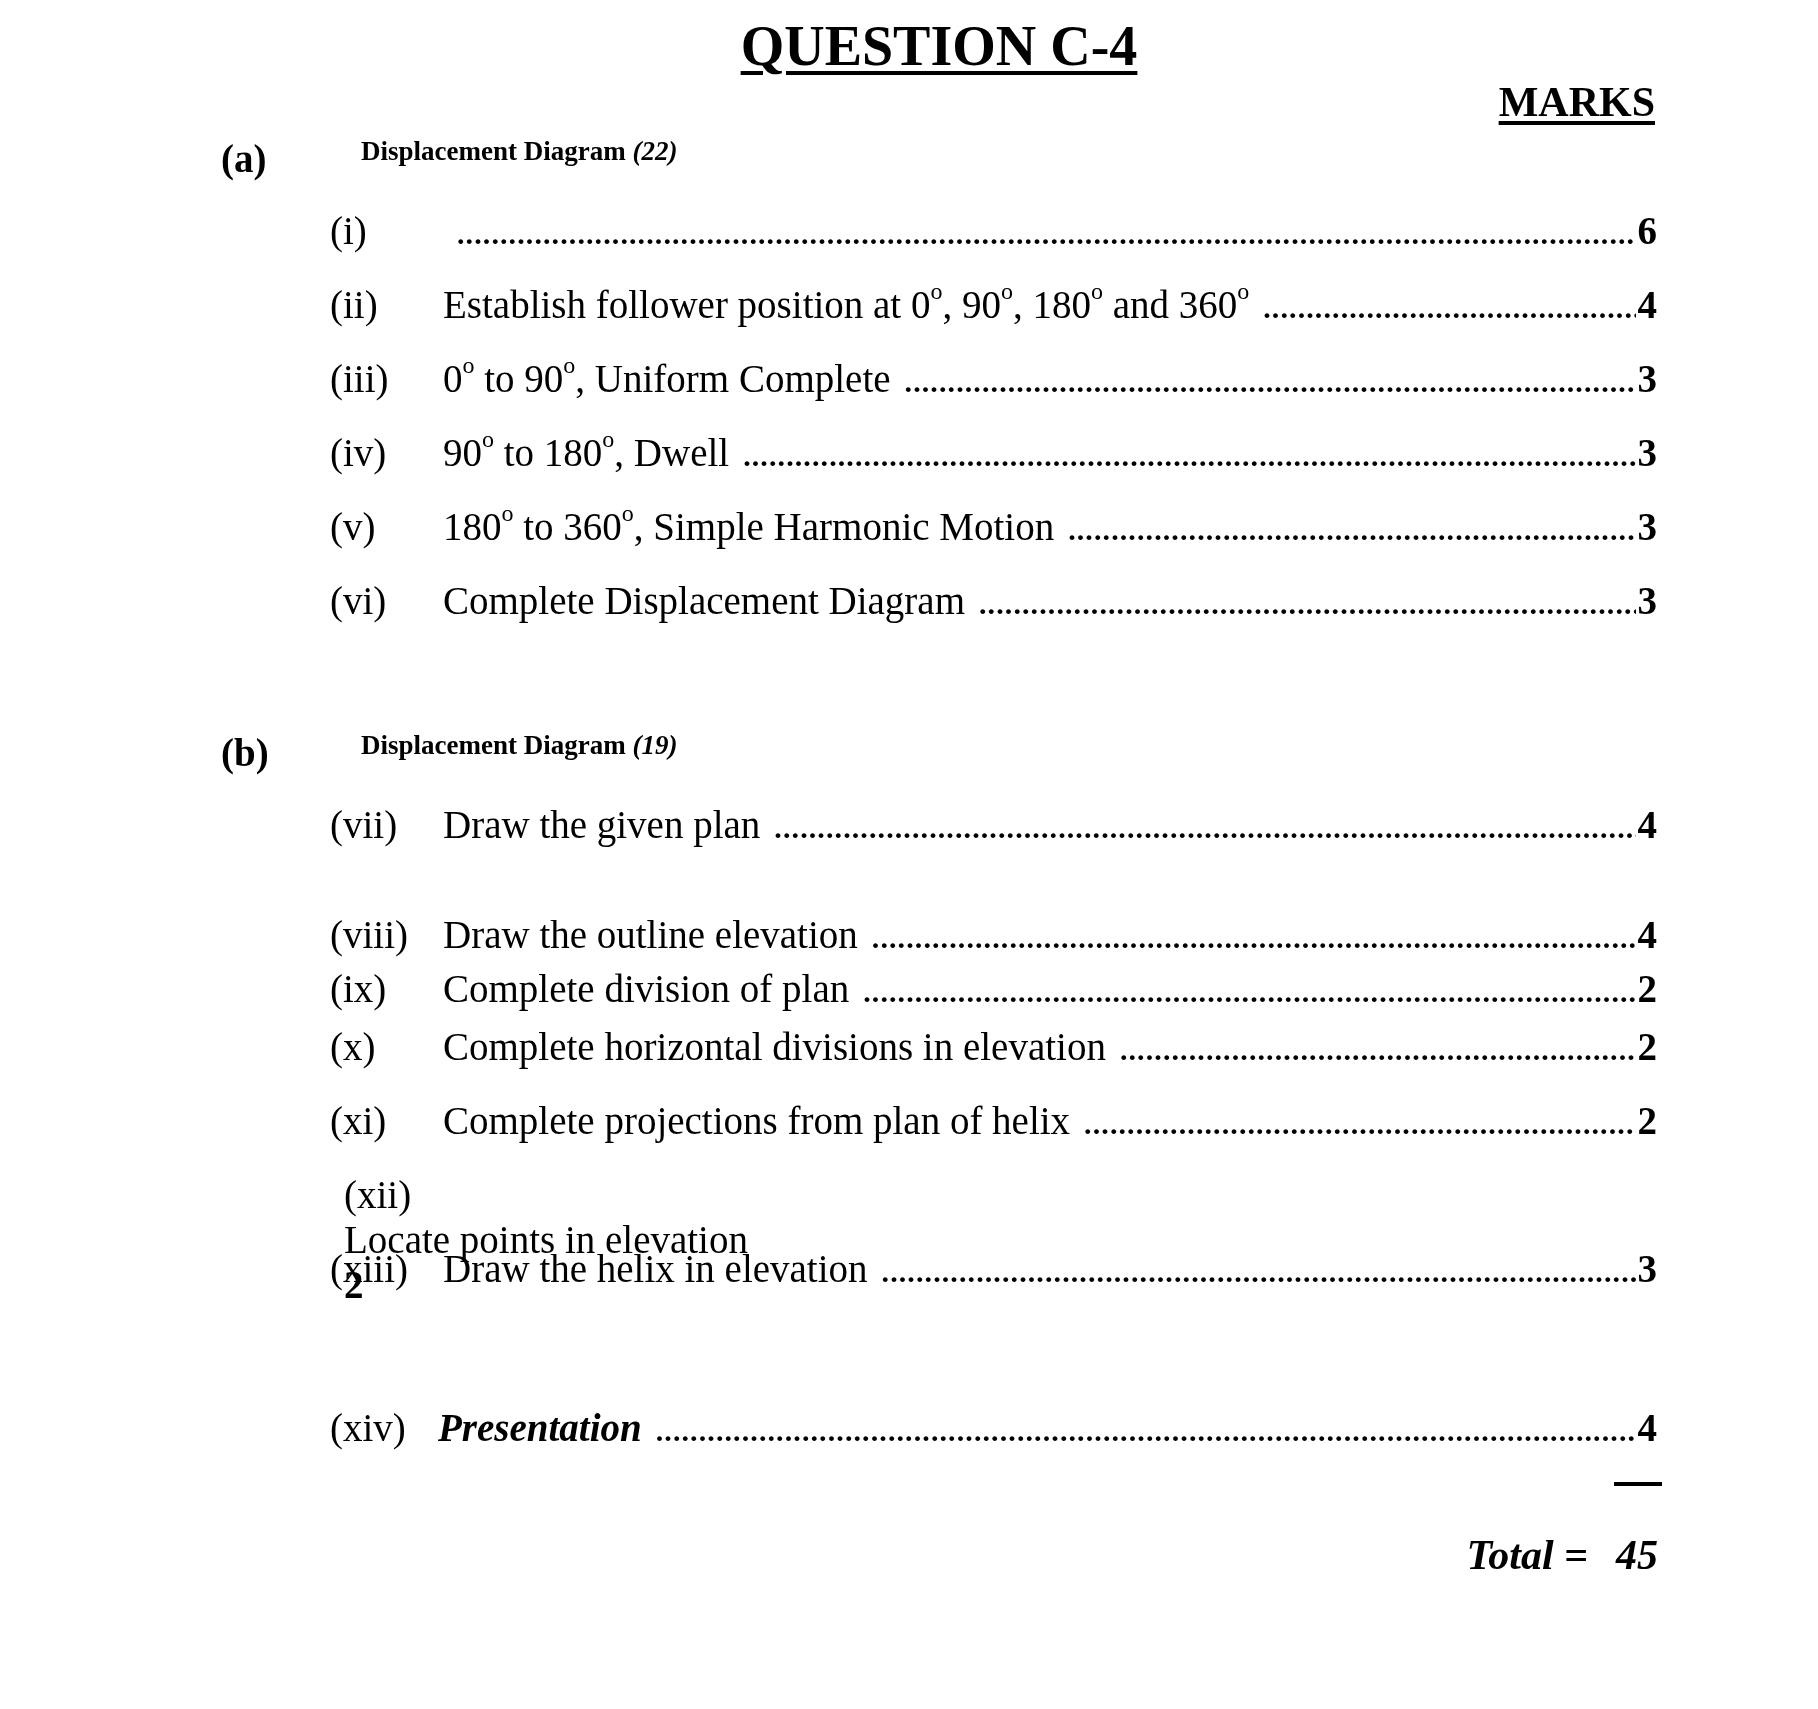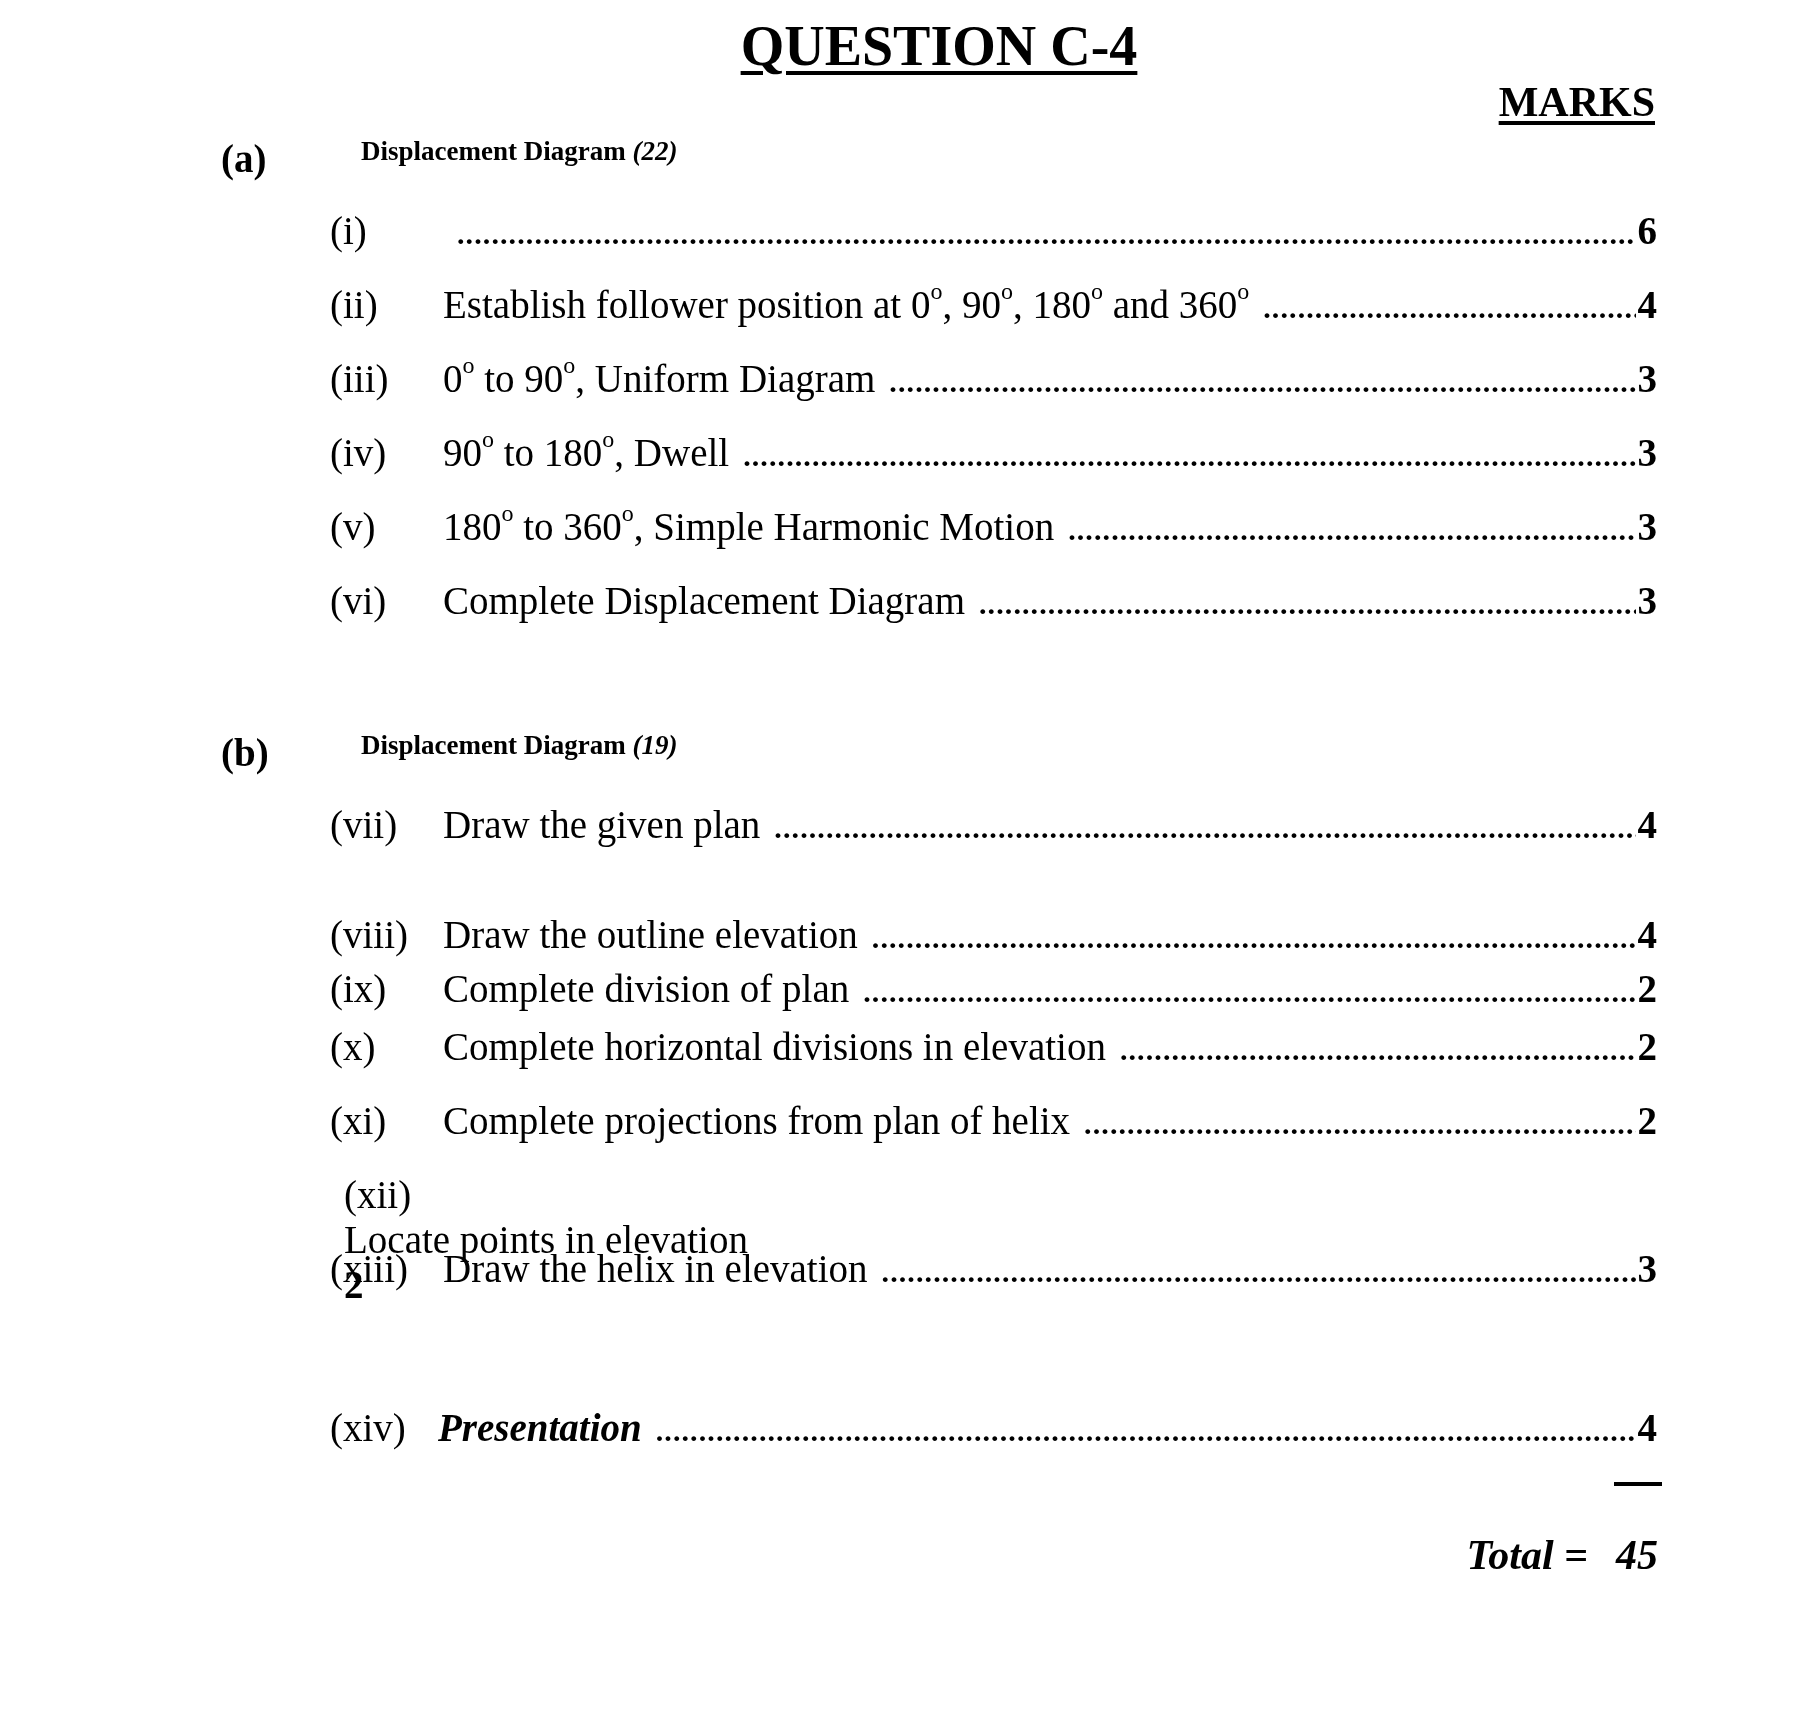--- a/index.html
+++ b/index.html
@@ -41,21 +41,21 @@
       <span class="mark">6</span>
     </div>
     <div class="abs row" style="top: 282px;">
       <span class="roman">(ii)</span>
       <span class="txt"><span>Establish follower position at 0</span><sup>o</sup><span>, 90</span><sup>o</sup><span>, 180</span><sup>o</sup><span> and 360</span><sup>o</sup></span>
       <span class="leader"></span>
       <span class="mark">4</span>
     </div>
     <div class="abs row" style="top: 356px;">
       <span class="roman">(iii)</span>
-      <span class="txt"><span>0</span><sup>o</sup><span> to 90</span><sup>o</sup><span>,  Uniform Diagram</span></span>
+      <span class="txt"><span>0</span><sup>o</sup><span> to 90</span><sup>o</sup><span>,  Uniform Complete</span></span>
       <span class="leader"></span>
       <span class="mark">3</span>
     </div>
     <div class="abs row" style="top: 430px;">
       <span class="roman">(iv)</span>
       <span class="txt"><span>90</span><sup>o</sup><span> to 180</span><sup>o</sup><span>, Dwell</span></span>
       <span class="leader"></span>
       <span class="mark">3</span>
     </div>
     <div class="abs row" style="top: 504px;">

